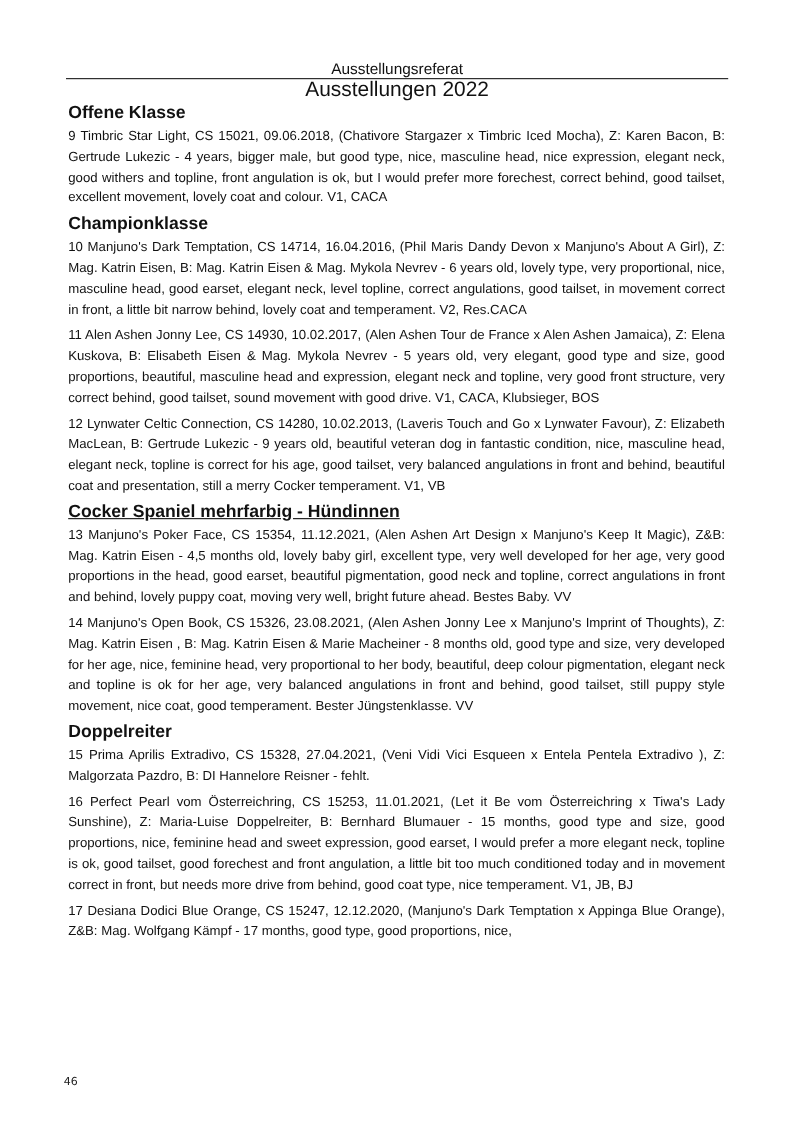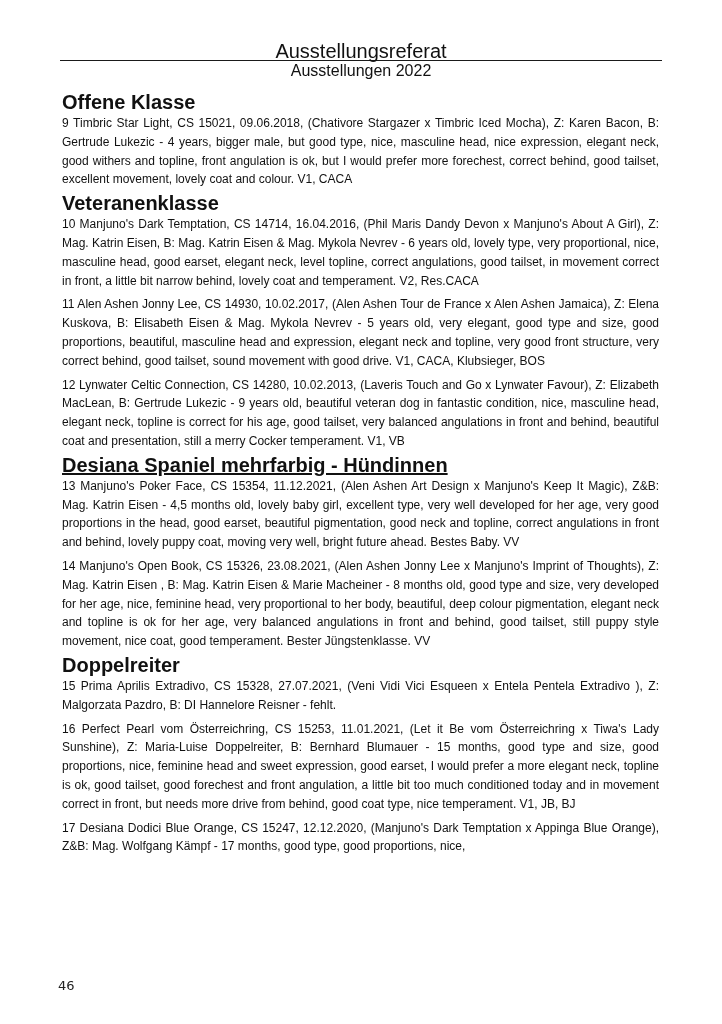--- a/index.html
+++ b/index.html
@@ -1,47 +1,47 @@
 <!DOCTYPE html>
 <html><head>
 <meta charset="utf-8">
 <style>
   html, body { margin: 0; padding: 0; background: #ffffff; }
   body { width: 722px; height: 1024px; position: relative; overflow: hidden;
          font-family: "Liberation Sans", sans-serif; color: #111111; }
   .header { position: absolute; left: 60px; width: 602px; top: 42px; text-align: center; }
-  .header .line1 { font-size: 20px; line-height: 18px; height: 18px; }
+  .header .line1 { font-size: 14px; line-height: 18px; height: 18px; margin-top: 11px; }
   .header .rule { height: 0; border-top: 1.3px solid #1a1a1a; margin: 0; }
-  .header .line2 { font-size: 16px; line-height: 18px; margin-top: 1px; }
+  .header .line2 { font-size: 19px; line-height: 18px; margin-top: 1px; }
   .content { position: absolute; left: 62px; width: 597px; top: 93px; }
-  .heading { font-weight: bold; font-size: 20px; line-height: 19px; margin: 0 0 2px 0; }
+  .heading { font-weight: bold; font-size: 16px; line-height: 19px; margin: 0 0 2px 0; }
   .heading.underline { text-decoration: underline; }
   .para { font-size: 12px; line-height: 18.8px; text-align: justify; hyphens: manual;
           margin: 0 0 5px 0; }
   .page-number { position: absolute; left: 58px; top: 978px; font-family: "DejaVu Sans", sans-serif;
-                 font-size: 13px; color: #222222; }
+                 font-size: 10px; color: #222222; }
 </style>
 </head>
 <body>
 
 <div class="header">
   <div class="line1">Ausstellungsreferat</div>
   <div class="rule"></div>
   <div class="line2">Ausstellungen 2022</div>
 </div>
 
 <div class="content">
   <div class="heading">Offene Klasse</div>
   <div class="para">9 Timbric Star Light, CS 15021, 09.06.2018, (Chativore Stargazer x Timbric Iced Mocha), Z: Ka­ren Bacon, B: Gertrude Lukezic - 4 years, bigger male, but good type, nice, masculine head, nice expression, elegant neck, good withers and topline, front angulation is ok, but I would prefer more forechest, correct behind, good tailset, excellent movement, lovely coat and colour. V1, CACA</div>
-  <div class="heading">Veteranenklasse</div>
+  <div class="heading">Championklasse</div>
   <div class="para">10 Manjuno's Dark Temptation, CS 14714, 16.04.2016, (Phil Maris Dandy Devon x Manjuno's About A Girl), Z: Mag. Katrin Eisen, B: Mag. Katrin Eisen &amp; Mag. Mykola Nevrev - 6 years old, lovely type, very proportional, nice, masculine head, good earset, elegant neck, level topline, cor­rect angulations, good tailset, in movement correct in front, a little bit narrow behind, lovely coat and temperament. V2, Res.CACA</div>
   <div class="para">11 Alen Ashen Jonny Lee, CS 14930, 10.02.2017, (Alen Ashen Tour de France x Alen Ashen Jamaica), Z: Elena Kuskova, B: Elisabeth Eisen &amp; Mag. Mykola Nevrev - 5 years old, very elegant, good type and size, good proportions, beautiful, masculine head and expression, elegant neck and topline, very good front structure, very correct behind, good tailset, sound movement with good drive. V1, CACA, Klubsieger, BOS</div>
   <div class="para">12 Lynwater Celtic Connection, CS 14280, 10.02.2013, (Laveris Touch and Go x Lynwater Fa­vour), Z: Elizabeth MacLean, B: Gertrude Lukezic - 9 years old, beautiful veteran dog in fantastic condition, nice, masculine head, elegant neck, topline is correct for his age, good tailset, very balanced angulations in front and behind, beautiful coat and presentation, still a merry Cocker temperament. V1, VB</div>
-  <div class="heading underline">Desiana Spaniel mehrfarbig - Hündinnen</div>
+  <div class="heading underline">Cocker Spaniel mehrfarbig - Hündinnen</div>
   <div class="para">13 Manjuno's Poker Face, CS 15354, 11.12.2021, (Alen Ashen Art Design x Manjuno's Keep It Magic), Z&amp;B: Mag. Katrin Eisen - 4,5 months old, lovely baby girl, excellent type, very well devel­oped for her age, very good proportions in the head, good earset, beautiful pigmentation, good neck and topline, correct angulations in front and behind, lovely puppy coat, moving very well, bright future ahead. Bestes Baby. VV</div>
   <div class="para">14 Manjuno's Open Book, CS 15326, 23.08.2021, (Alen Ashen Jonny Lee x Manjuno's Imprint of Thoughts), Z: Mag. Katrin Eisen , B: Mag. Katrin Eisen &amp; Marie Macheiner - 8 months old, good type and size, very developed for her age, nice, feminine head, very proportional to her body, beautiful, deep colour pigmentation, elegant neck and topline is ok for her age, very balanced angulations in front and behind, good tailset, still puppy style movement, nice coat, good temper­ament. Bester Jüngstenklasse. VV</div>
   <div class="heading">Doppelreiter</div>
-  <div class="para">15 Prima Aprilis Extradivo, CS 15328, 27.07.2021, (Veni Vidi Vici Esqueen x Entela Pentela Ex­tradivo ), Z: Malgorzata Pazdro, B: DI Hannelore Reisner - fehlt.</div>
+  <div class="para">15 Prima Aprilis Extradivo, CS 15328, 27.04.2021, (Veni Vidi Vici Esqueen x Entela Pentela Ex­tradivo ), Z: Malgorzata Pazdro, B: DI Hannelore Reisner - fehlt.</div>
   <div class="para">16 Perfect Pearl vom Österreichring, CS 15253, 11.01.2021, (Let it Be vom Österreichring x Ti­wa's Lady Sunshine), Z: Maria-Luise Doppelreiter, B: Bernhard Blumauer - 15 months, good type and size, good proportions, nice, feminine head and sweet expression, good earset, I would prefer a more elegant neck, topline is ok, good tailset, good forechest and front angulation, a little bit too much conditioned today and in movement correct in front, but needs more drive from behind, good coat type, nice temperament. V1, JB, BJ</div>
   <div class="para">17 Desiana Dodici Blue Orange, CS 15247, 12.12.2020, (Manjuno's Dark Temptation x Appinga Blue Orange), Z&amp;B: Mag. Wolfgang Kämpf - 17 months, good type, good proportions, nice,</div>
 </div>
 
 <div class="page-number">46</div>
 
 </body></html>

